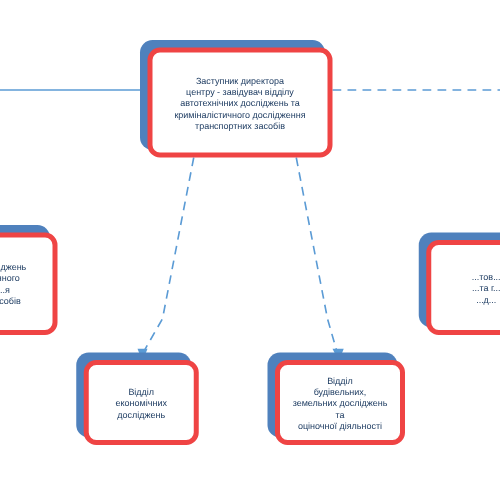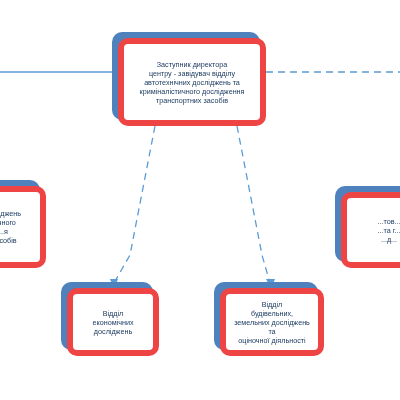--- a/index.html
+++ b/index.html
@@ -23,21 +23,21 @@
     left: 0;
     top: 0;
     width: 400px;
     height: 400px;
     pointer-events: none;
   }
   .node {
     position: absolute;
     box-sizing: border-box;
     border-radius: 10px;
-    border: 6px solid #ef4444;
+    border: 4px solid #ef4444;
     background: #ffffff;
     display: flex;
     align-items: center;
     justify-content: center;
     text-align: center;
     color: #17365d;
     line-height: 1.25;
     padding: 4px 5px;
     z-index: 3;
   }

